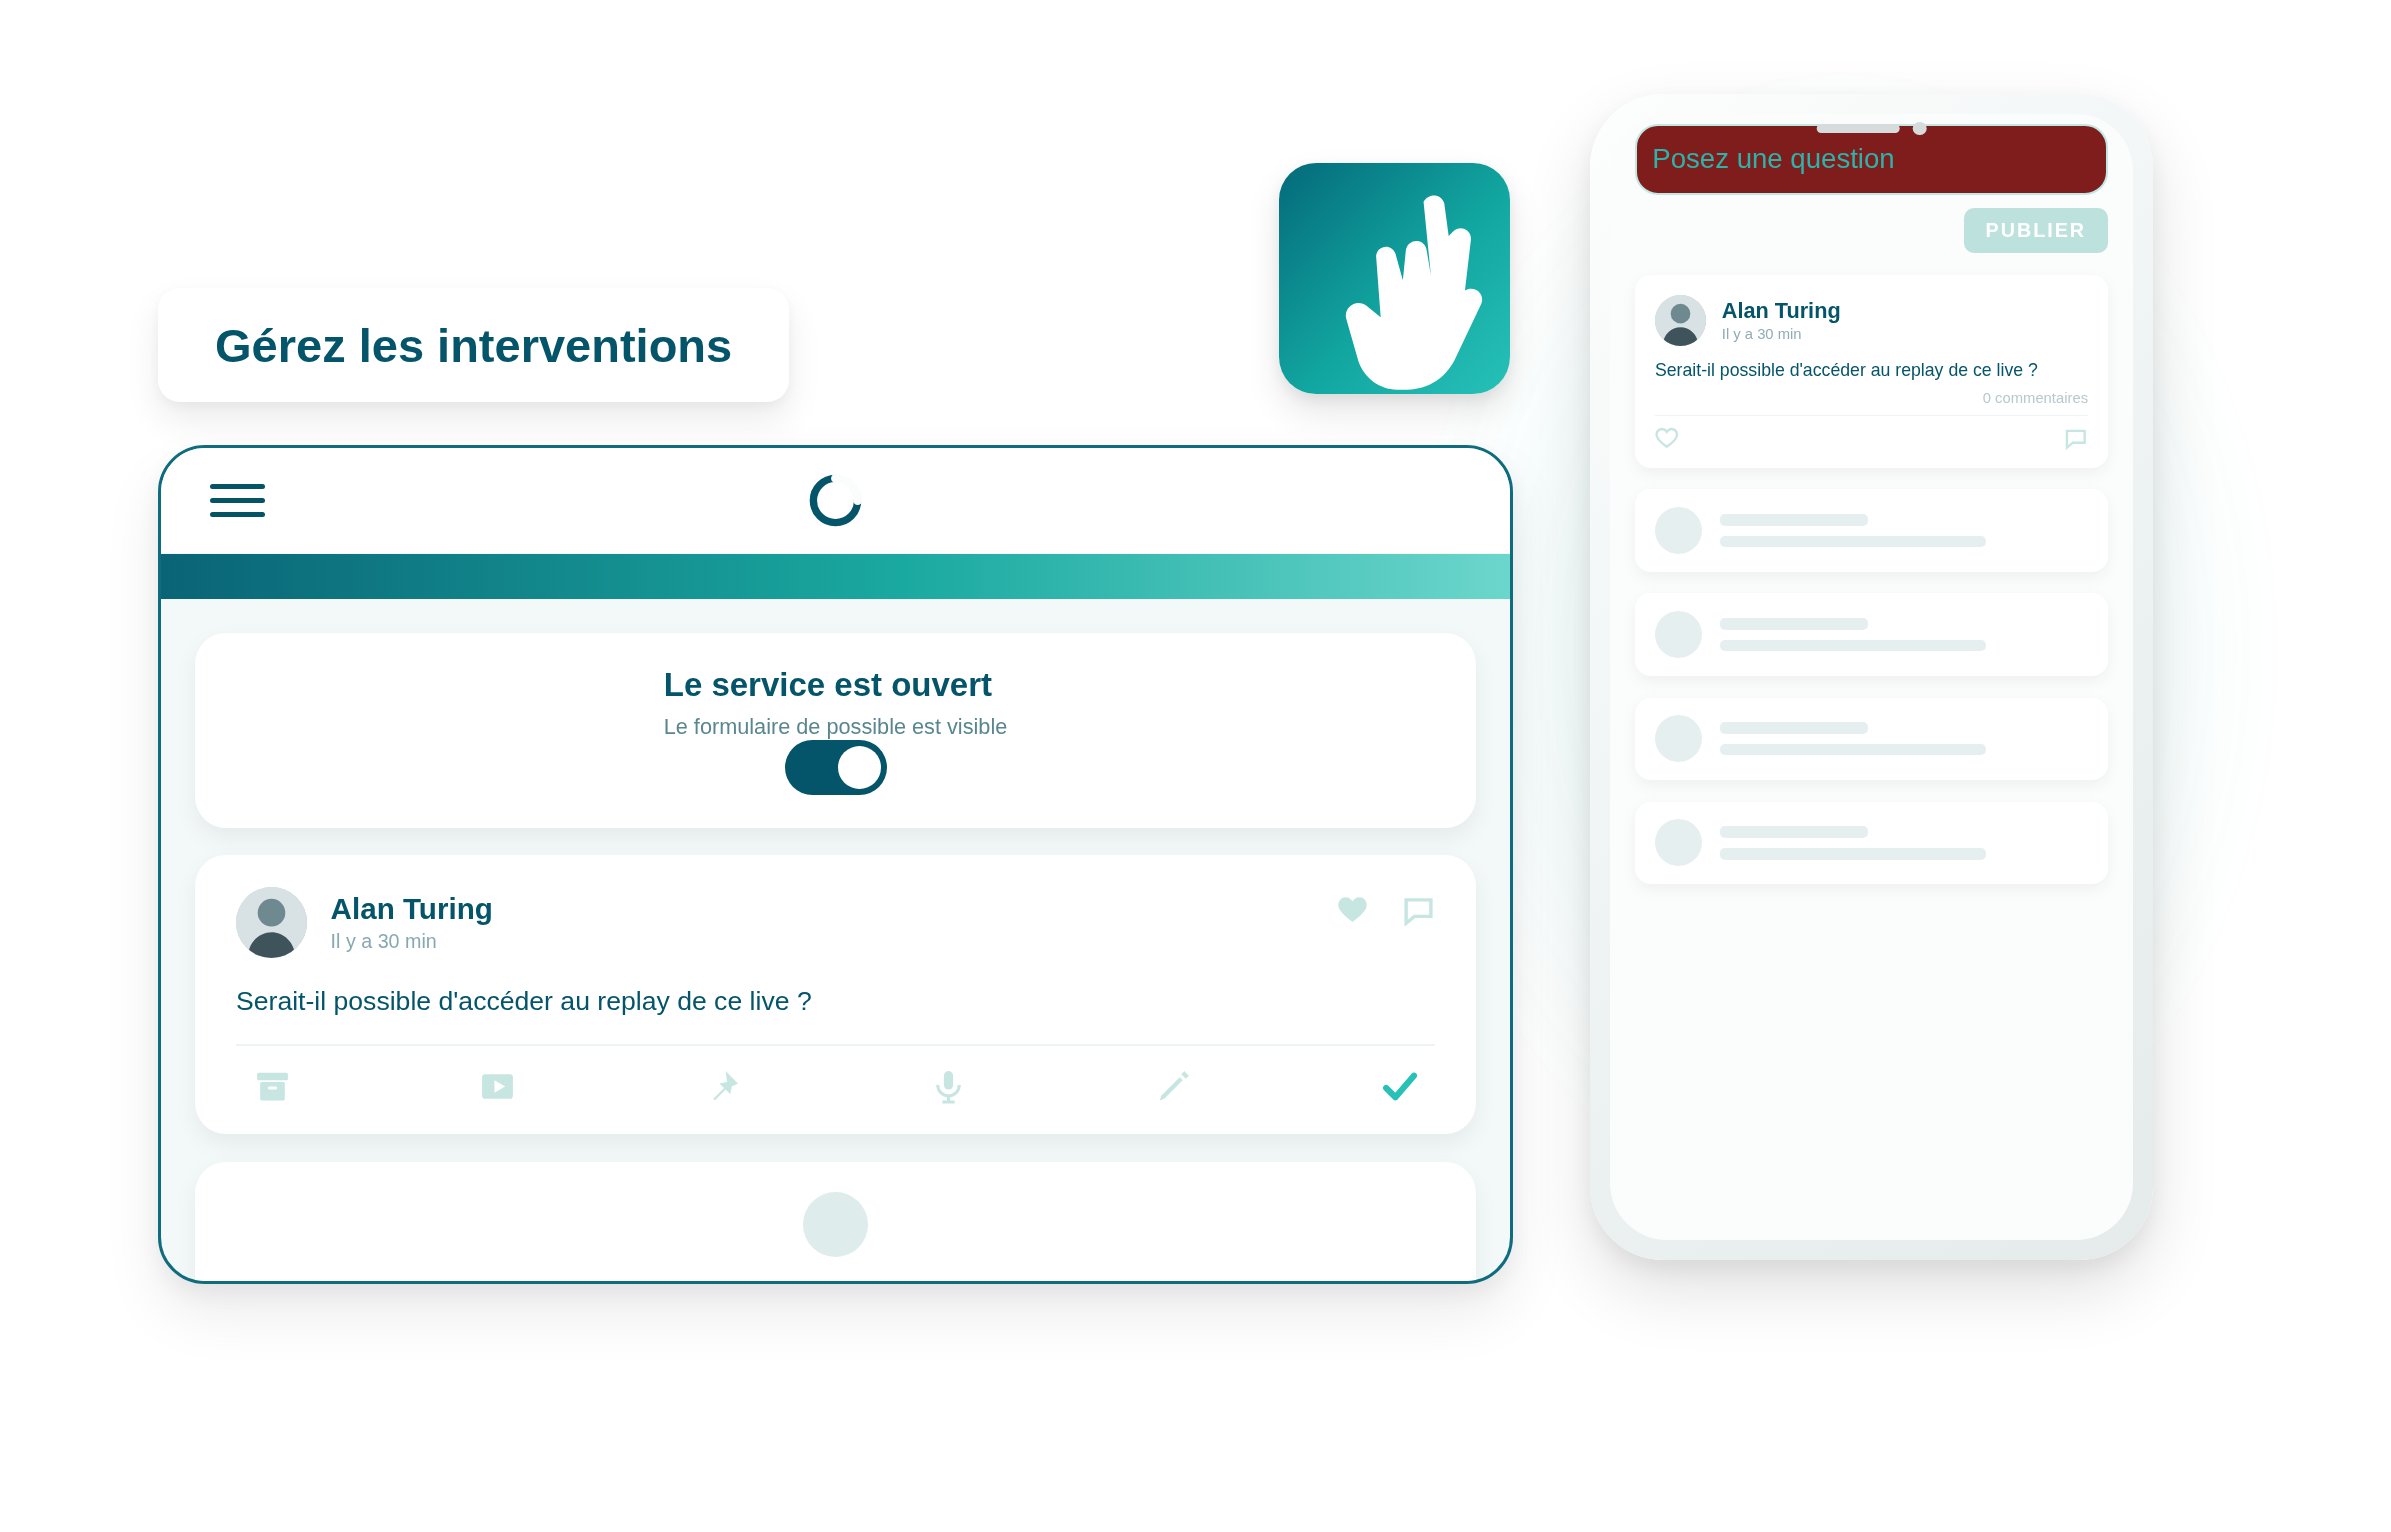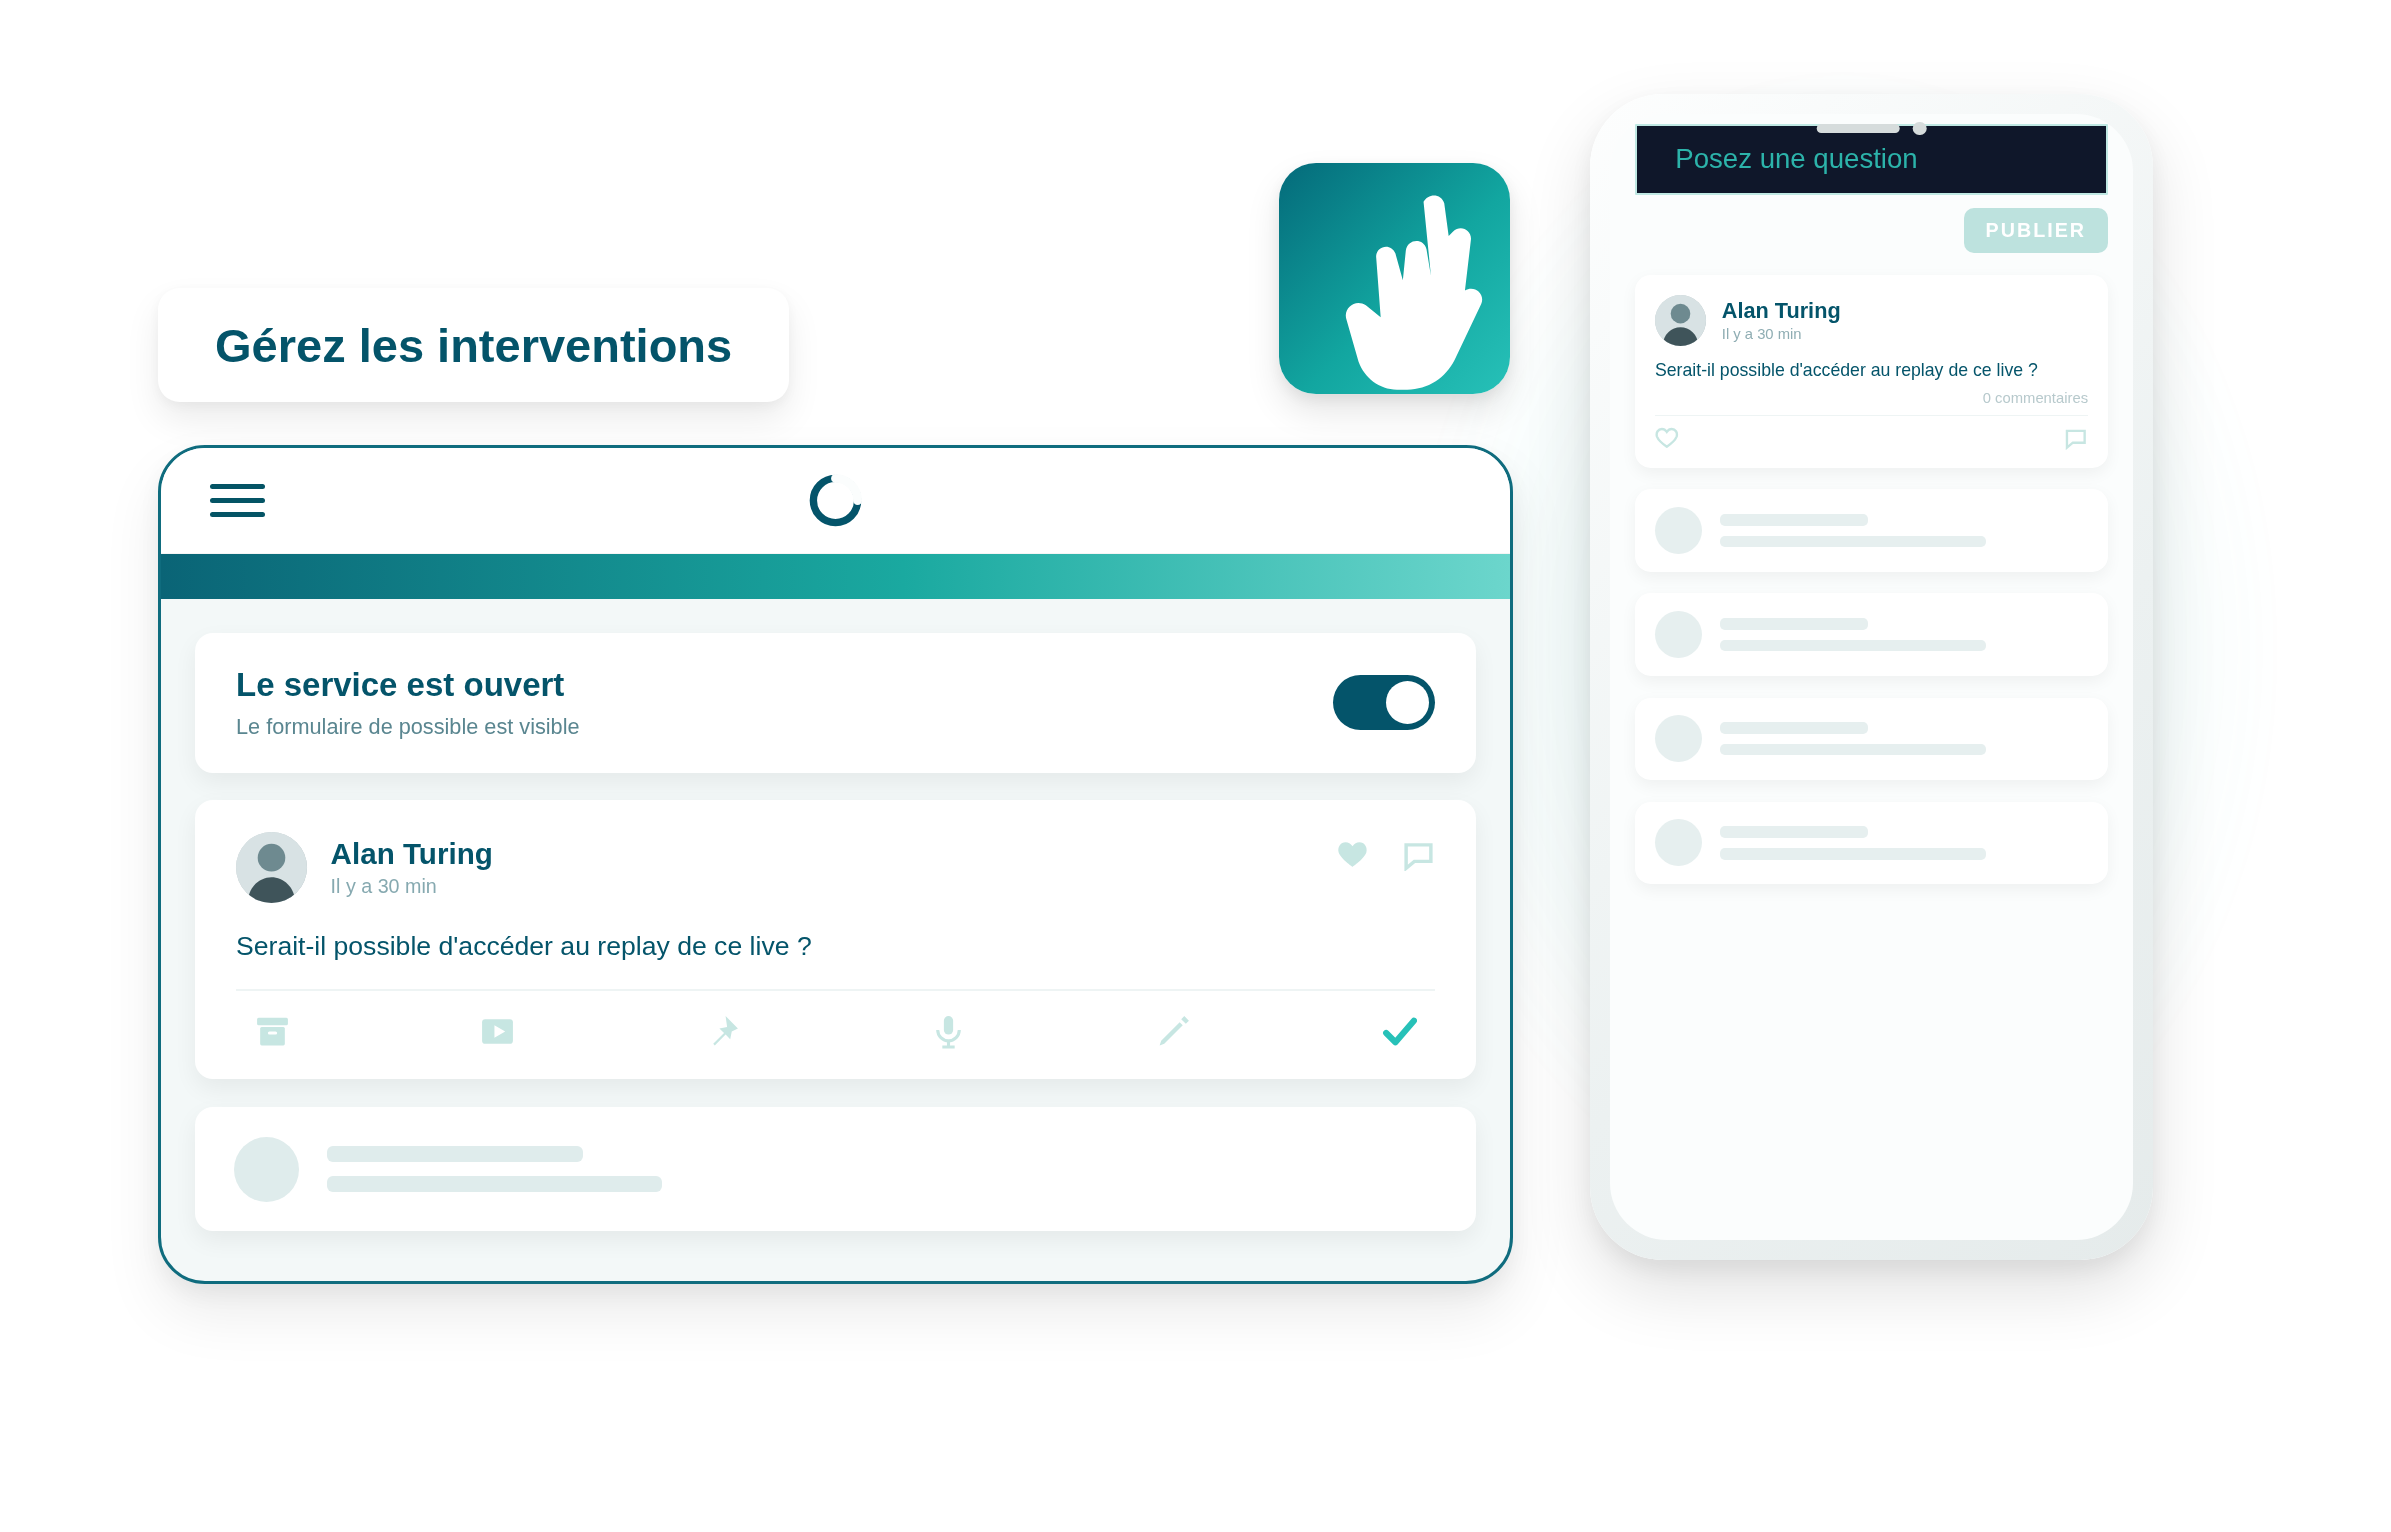--- a/index.html
+++ b/index.html
@@ -38,21 +38,21 @@
     border-radius: 47px; background: #f3f8f8;
     box-shadow: 0 29.6px 59px rgba(0,0,0,0.08), 0 9.9px 21.7px rgba(0,0,0,0.05);
     overflow: hidden;
   }
   .tablet-topbar { display:flex; align-items:center; justify-content:center; height: 106px; background:#fff; border-bottom:1px solid rgba(0,0,0,0.04); position:relative; }
   .hamburger { position:absolute; left:49px; top:50%; transform:translateY(-50%); width:55px; cursor:pointer; }
   .hamburger div { height:4.9px; background:#045465; border-radius:3px; margin:8.9px 0; }
   .tablet-logo { width:59px; height:59px; }
   .tablet-gradient-bar { height:45px; background: linear-gradient(90deg, #0a6476 0%, #1aa9a0 55%, #6cd6cc 100%); }
   .tablet-body { padding: 34px 34px 0 34px; }
-  .card { background:#fff; border-radius:18px; box-shadow:0 9.9px 23.6px rgba(0,0,0,0.06); }
+  .card { background:#fff; border-radius:31px; box-shadow:0 9.9px 23.6px rgba(0,0,0,0.06);flex-direction:column; }
   .status-card { padding:33px 41px; display:flex; align-items:center; justify-content:space-between; }
   .status-title { color:#04546a; font-weight:700; font-size:33px; }
   .status-sub { color:#5a8690; font-size:21.7px; margin-top:9.9px; }
   .toggle { width:102px; height:55px; background:#04546a; border-radius:39px; position:relative; }
   .toggle::after { content:""; position:absolute; width:43px; height:43px; background:#fff; border-radius:50%; right:5.9px; top:5.9px; }
   .question-card { margin-top:27.6px; padding:31.5px 41px 23.6px; }
   .qc-head { display:flex; align-items:center; gap:23.6px; position:relative; }
   .avatar { width:71px; height:71px; border-radius:50%; background:linear-gradient(135deg,#cfd8da,#9fb0b4); flex-shrink:0; overflow:hidden; }
   .avatar svg { width:100%; height:100%; }
   .qc-name { color:#04546a; font-weight:700; font-size:29.6px; }
@@ -79,21 +79,21 @@
   }
   .phone-inner { position:absolute; inset:19.7px; border-radius:57px; background:#fbfdfd; overflow:hidden; }
   .sensors { position:absolute; top:27.6px; left:50%; transform:translateX(-50%); display:flex; gap:13.8px; align-items:center; z-index:5;}
   .speaker { width:83px; height:9.9px; background:#d6dcdc; border-radius:5.9px; }
   .cam { width:13.8px; height:13.8px; background:#d6dcdc; border-radius:50%; }
   .phone-top { display:flex; align-items:center; justify-content:space-between; padding:61px 35px 21.7px; }
   .ph-avatar-img { width:51px; height:51px; border-radius:50%; background:radial-gradient(circle at 30% 30%, #e9a77a, #b45c5c); overflow:hidden;}
   .brand { display:flex; align-items:center; gap:13.8px; color:#04546a; font-weight:700; font-size:37px; letter-spacing:1px; }
   .brand svg { width:39px; height:39px; }
   .magnifier { width:39px; height:39px; color:#04546a; }
-  .ask-box { margin:9.9px 25.6px 0; border:2px solid #bfe8e3; border-radius:1px; height:71px; display:flex; align-items:center; padding:0 38px; color:#2cb3aa; font-size:27.6px; background:#0f172a; }
+  .ask-box { margin:9.9px 25.6px 0; border:2px solid #bfe8e3; border-radius:23px; height:71px; display:flex; align-items:center; padding:0 15px; color:#2cb3aa; font-size:27.6px; background:#7f1d1d; }
   .publish-row { display:flex; justify-content:flex-end; padding:13.8px 25.6px 0; }
   .publish-btn { background:#bde2de; color:#fff; border:none; border-radius:9.9px; height:45px; padding:0 21.7px; font-weight:800; letter-spacing:2px; font-size:19.7px; }
   .feed { padding:21.7px 25.6px 0; }
   .feed-card { background:#fff; border-radius:15.8px; box-shadow:0 5.9px 15.8px rgba(0,0,0,0.05); padding:19.7px 19.7px 13.8px; }
   .fc-head { display:flex; align-items:center; gap:15.8px; }
   .fc-avatar { width:51px; height:51px; border-radius:50%; background:linear-gradient(135deg,#cfd8da,#9fb0b4); overflow:hidden;}
   .fc-avatar svg { width:100%; height:100%; }
   .fc-name { color:#04546a; font-weight:700; font-size:21.7px; }
   .fc-time { color:#8fadb3; font-size:14.8px; margin-top:2px; }
   .fc-text { color:#04546a; font-size:17.7px; margin-top:13.8px; }

